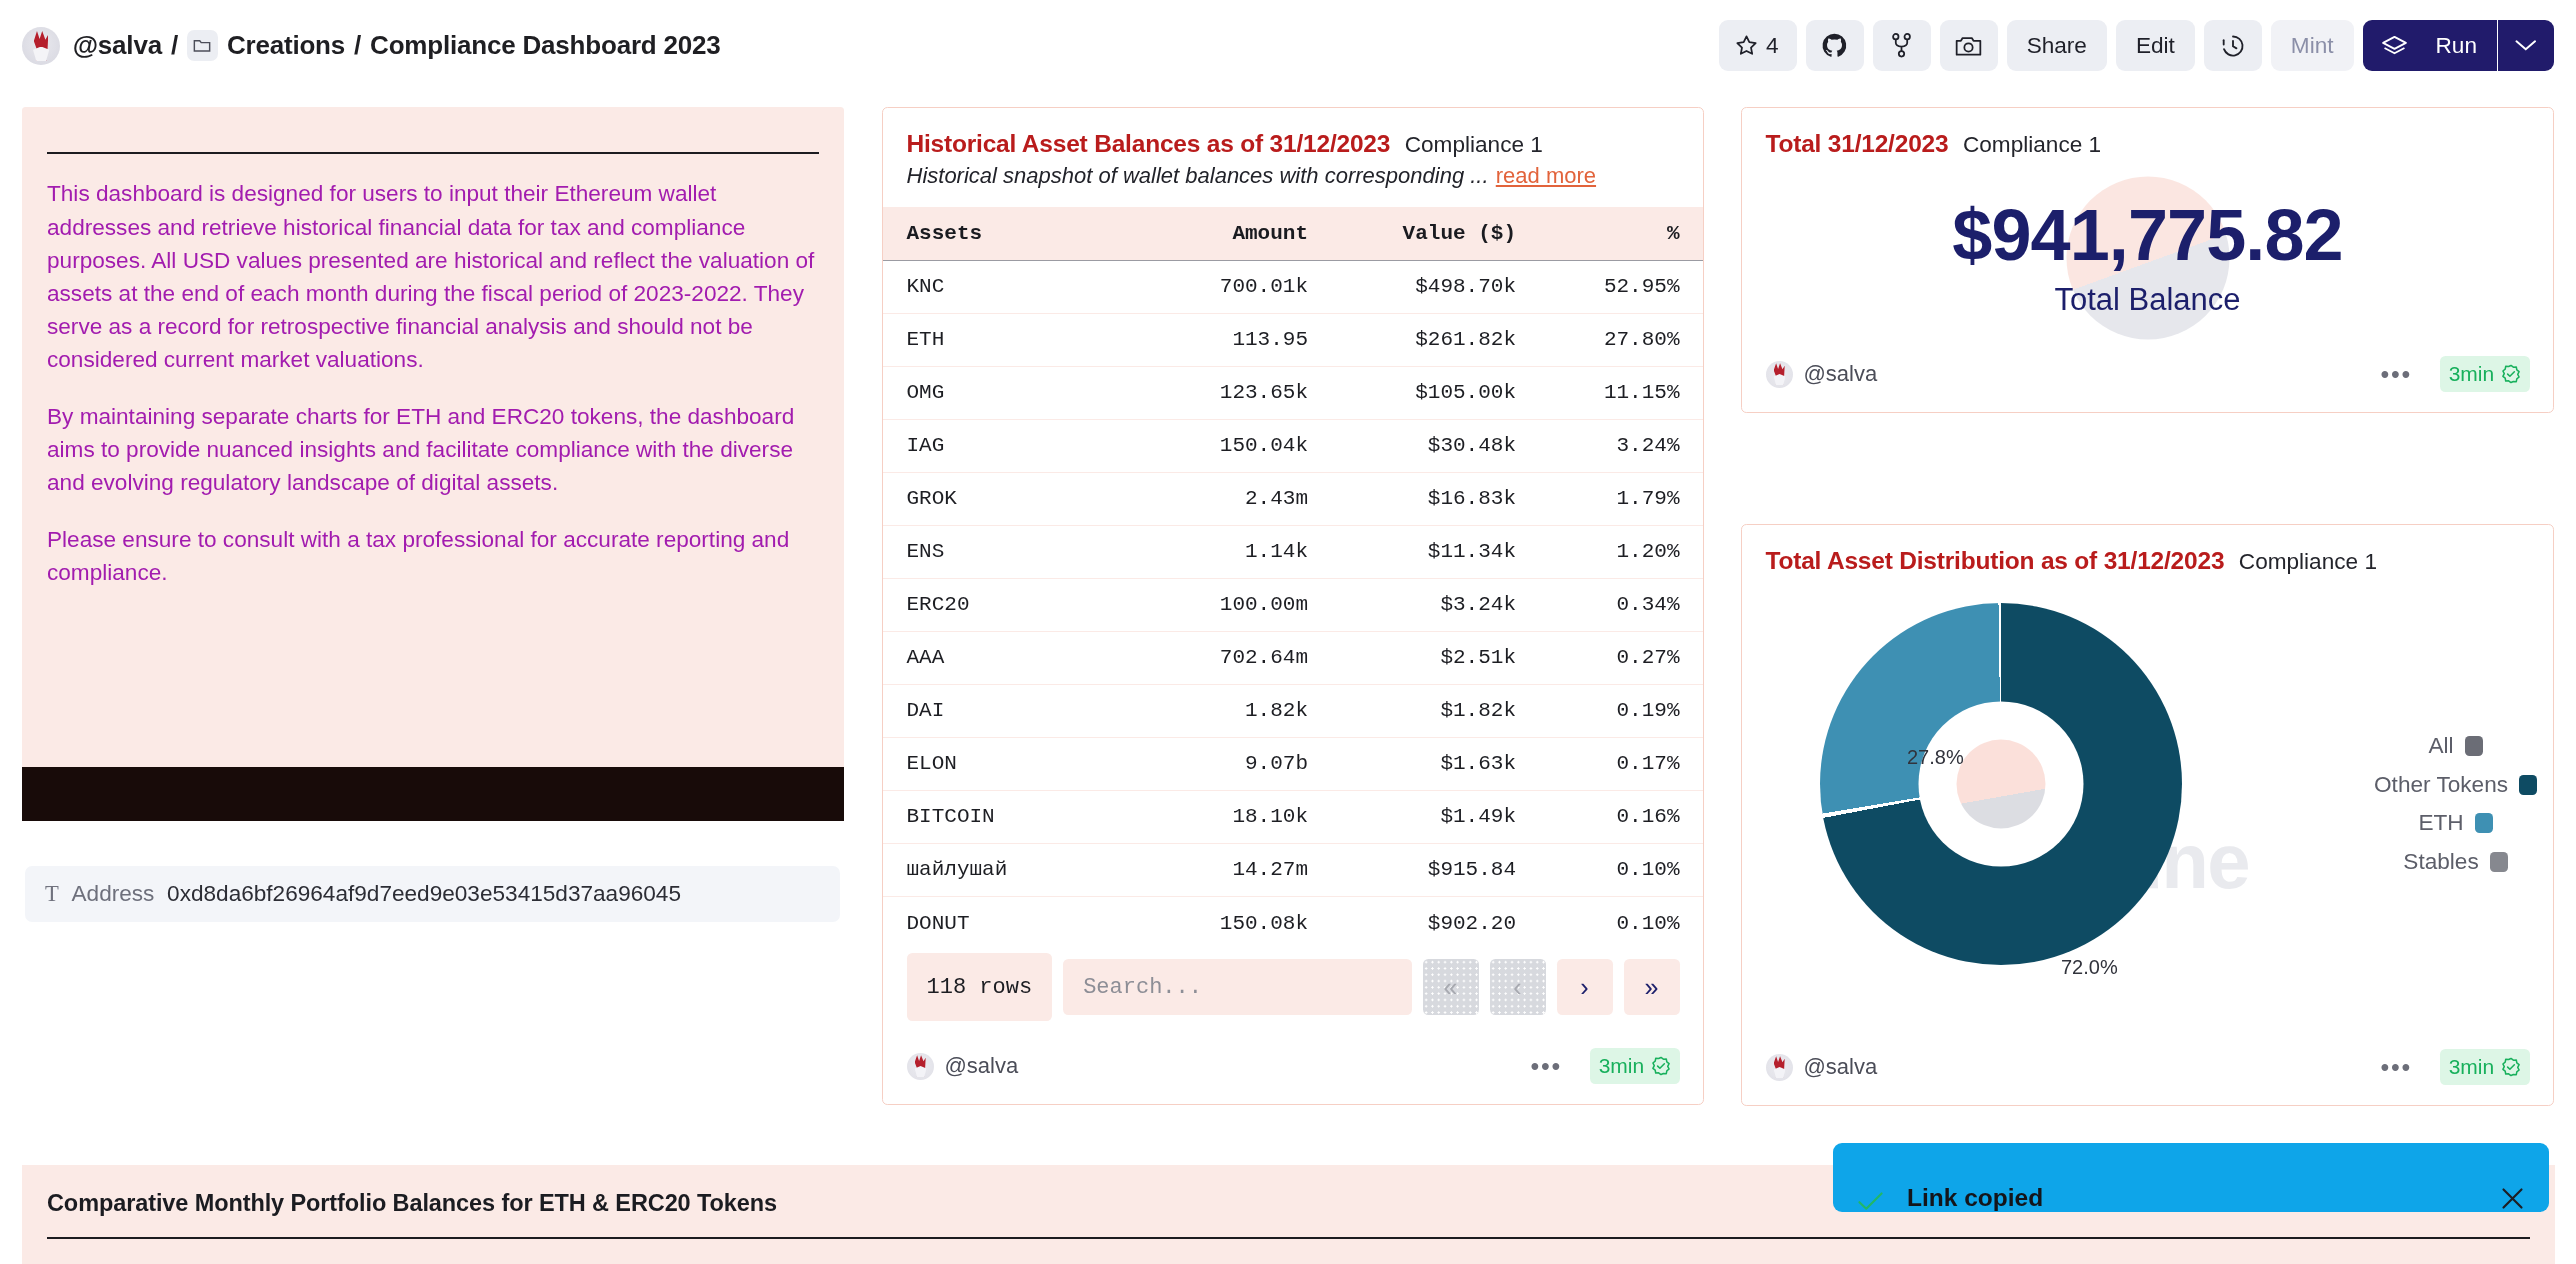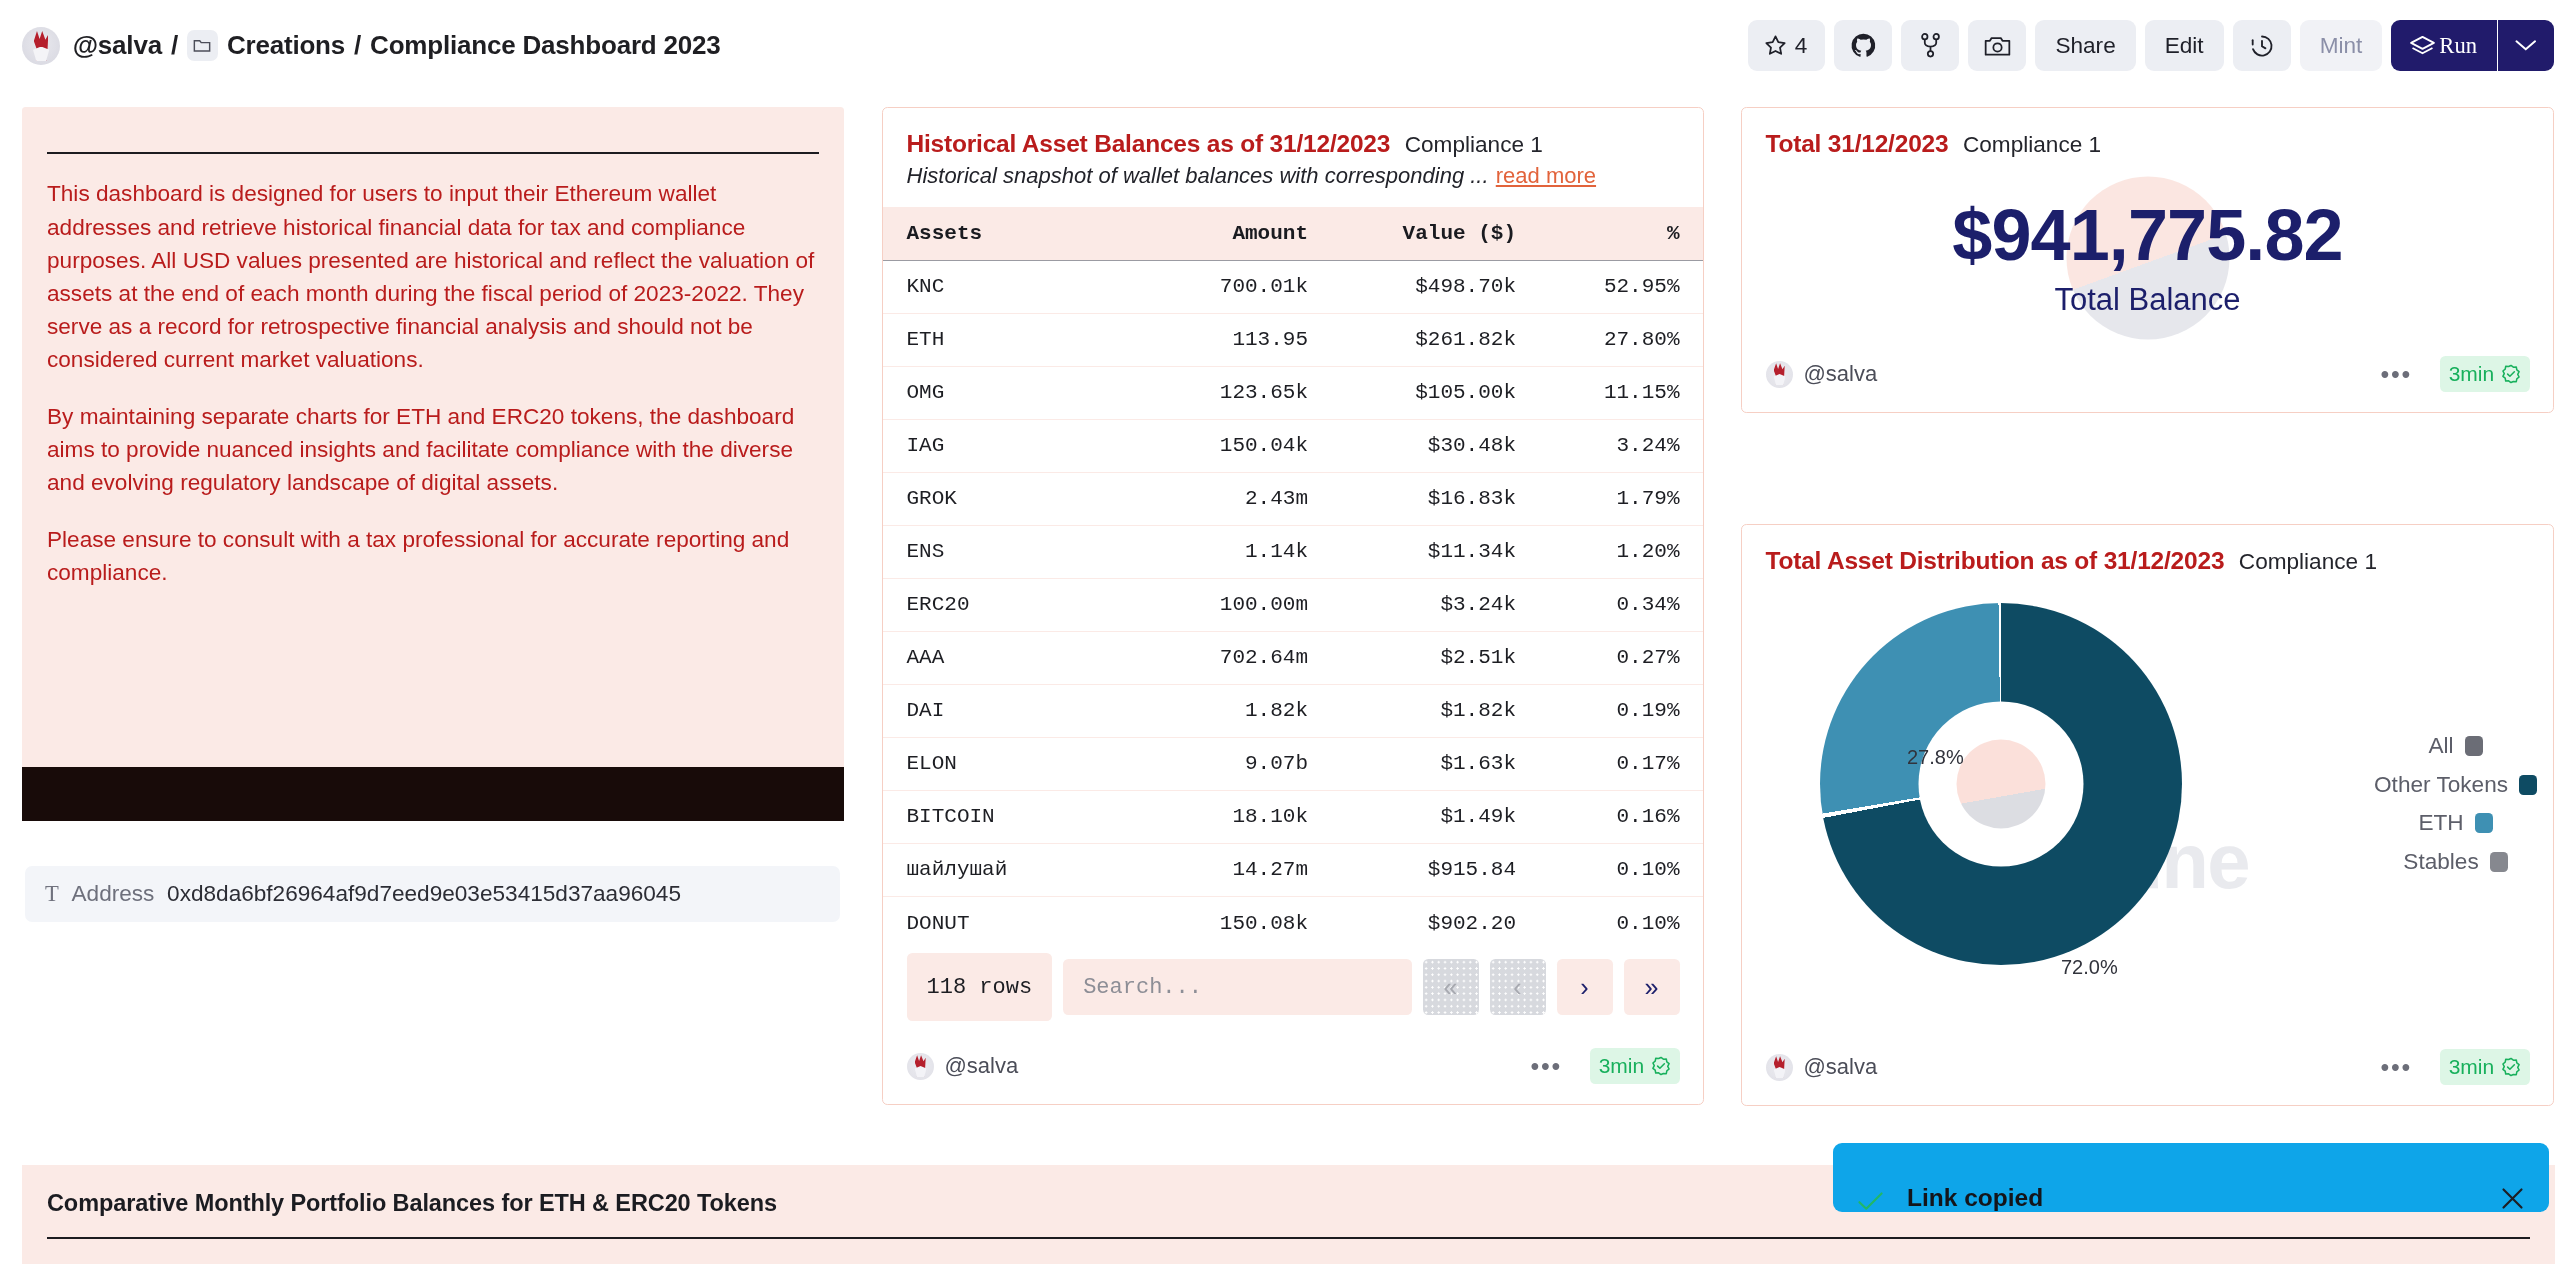--- a/index.html
+++ b/index.html
@@ -56,41 +56,41 @@
     font-size: 22.6px; color: #1f2029; cursor: pointer; padding: 0 20px;
   }
   .btn.icon-only { width: 58px; padding: 0; }
   .btn.star { padding: 0 18px 0 14.5px; gap: 7.2px; }
   .btn.mint { color: #8b8fa8; background: #f1f2f6; }
   .runwrap {
     display: flex; align-items: center; height: 51px;
     border-radius: 9px; overflow: hidden; background: #211b6b;
   }
   .run-main {
-    display: flex; align-items: center; gap: 3px; height: 51px;
+    display: flex; align-items: center; gap: 28px; height: 51px;
     padding: 0 20px 0 18px; color: #ffffff; font-size: 22.6px;
-    cursor: pointer; border-right: 1.8px solid #ffffff; font-family: Liberation Serif, serif;
+    cursor: pointer; border-right: 1.8px solid #ffffff;
   }
   .run-caret {
     width: 56px; height: 51px; display: flex; align-items: center; justify-content: center;
     color: #ffffff; cursor: pointer;
   }
 
   
   .panel-intro {
     position: absolute; left: 22px; top: 107px; width: 822px; height: 714px;
     background: #fbeae6; border-radius: 3.6px;
   }
   .intro-pad { padding: 27px 25px 0 25px; }
   .intro-h {
     font-size: 23.5px; font-weight: 700; color: #1c1c20; letter-spacing: -0.1px;
   }
   .intro-rule { height: 1.8px; background: #1c1c20; margin: 18px 0 23.5px 0; }
   .intro-p {
-    font-size: 22.6px; line-height: 1.47; color: #b91c1c; margin-bottom: 23.5px;
+    font-size: 22.6px; line-height: 1.47; color: #a21caf; margin-bottom: 23.5px;
   }
   .intro-black {
     position: absolute; left: 22px; top: 767px; width: 822px; height: 54px;
     background: #180b09;
   }
   .addr-field {
     position: absolute; left: 25px; top: 866px; width: 815px; height: 56px;
     background: #f3f5f9; border-radius: 7.2px;
     display: flex; align-items: center; gap: 12.7px; padding: 0 20px;
   }

